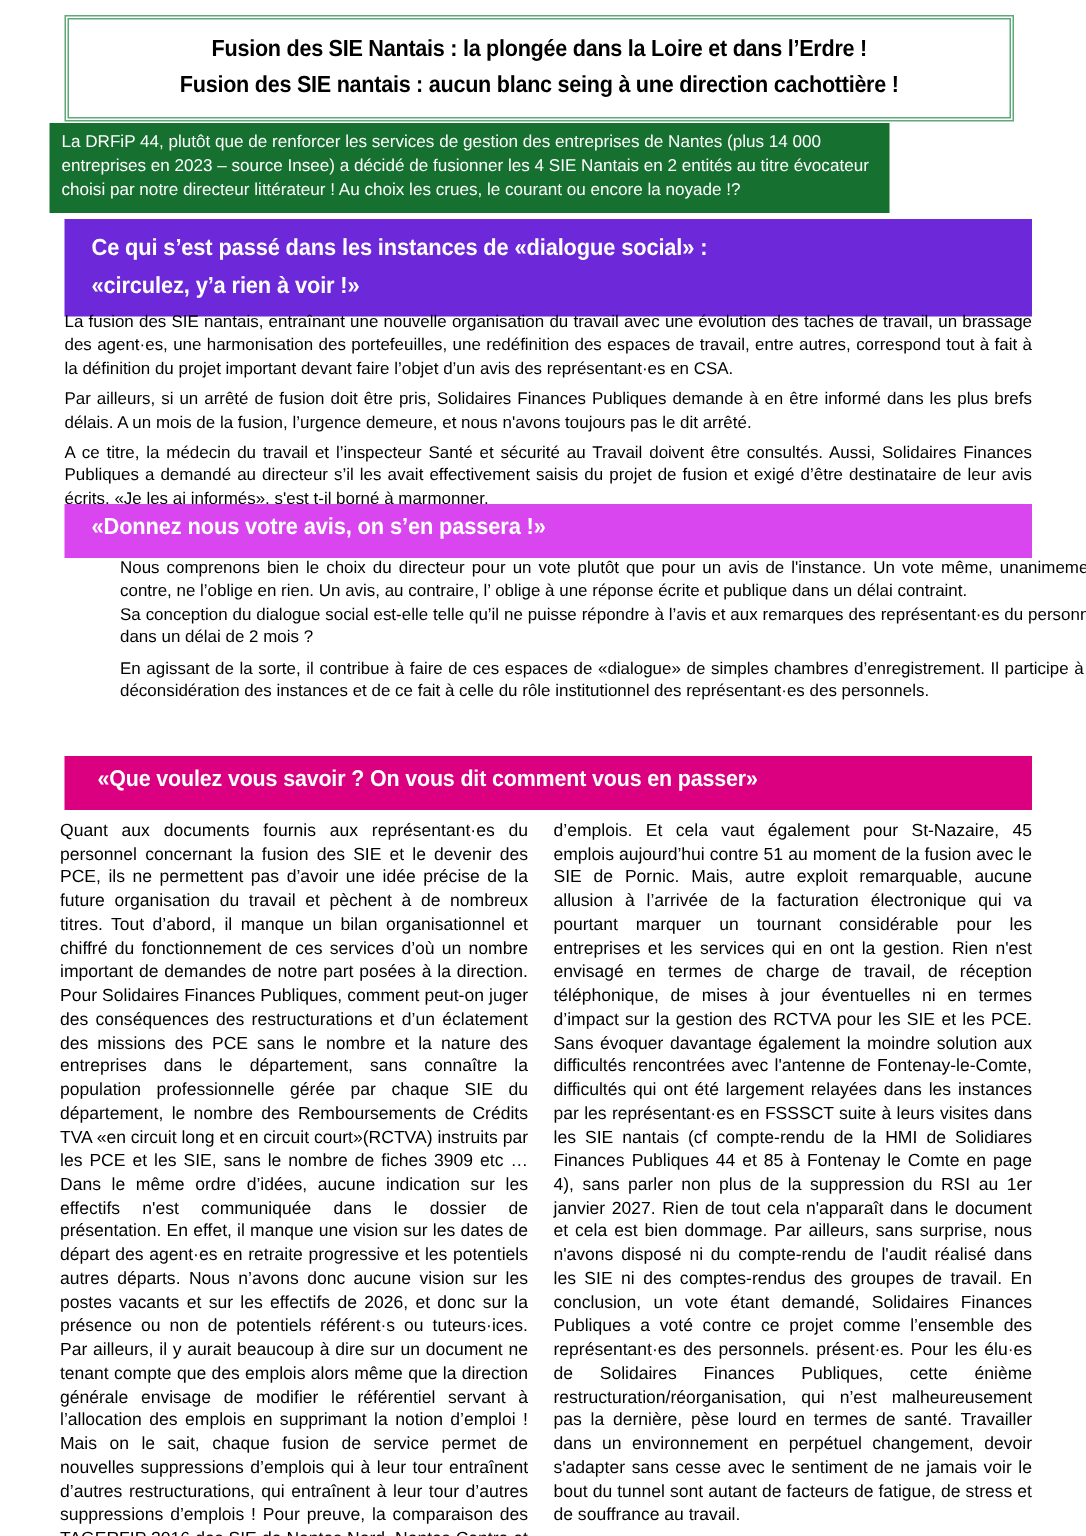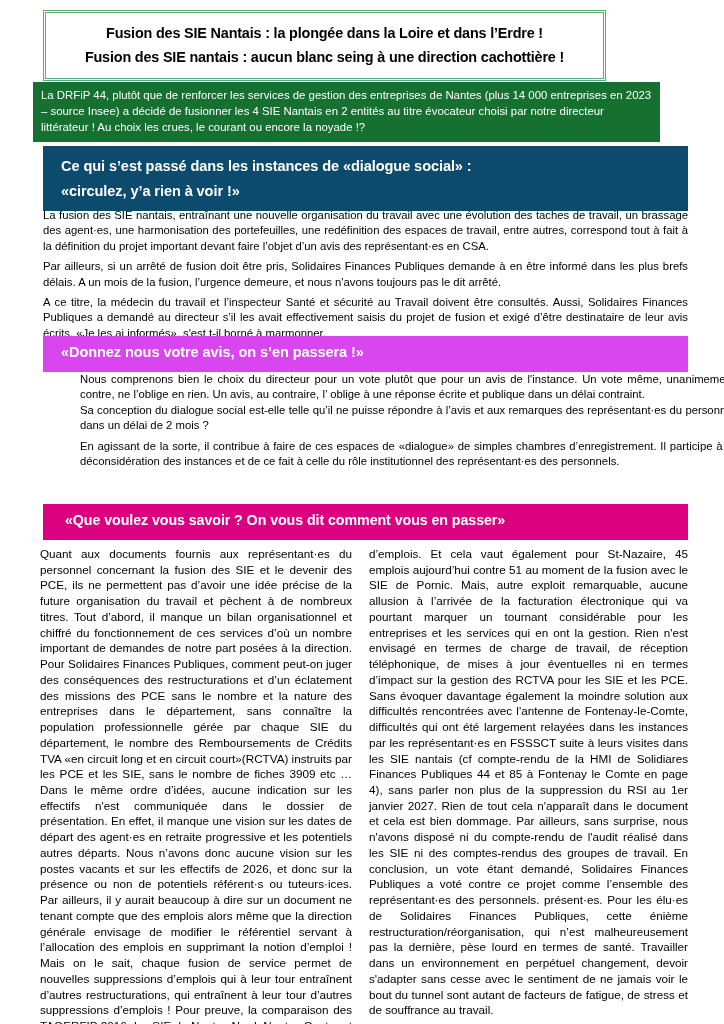--- a/index.html
+++ b/index.html
@@ -21,21 +21,21 @@
     position: relative;
     box-sizing: border-box;
     padding: 0;
   }
 
   
   .title-box {
     position: absolute;
     left: 43px;
     top: 10px;
-    width: 563px;
+    width: 633px;
     box-sizing: border-box;
     border: 3px double #5FA878;
     background: #ffffff;
     padding: 8px 10px 9px 10px;
     text-align: center;
   }
   .title-line {
     font-family: "Liberation Sans", sans-serif;
     font-weight: bold;
     font-size: 15.5px;
@@ -45,21 +45,21 @@
     transform: scaleX(0.93);
     transform-origin: center;
     white-space: nowrap;
   }
 
   
   .intro-banner {
     position: absolute;
     left: 33px;
     top: 82px;
-    width: 627px;
+    width: 560px;
     box-sizing: border-box;
     background: #16702F;
     color: #ffffff;
     padding: 5px 8px 6px 8px;
     font-size: 11.4px;
     line-height: 1.42;
     text-align: left;
     font-family: "Liberation Sans", sans-serif;
   }
 
@@ -143,21 +143,21 @@
 
 <div class="page">
 
   <div class="title-box" style="border-color: rgb(95, 168, 120);">
     <div class="title-line">Fusion des SIE Nantais : la plongée dans la Loire et dans l’Erdre !</div>
     <div class="title-line">Fusion des SIE nantais : aucun blanc seing à une direction cachottière !</div>
   </div>
 
   <div class="intro-banner" style="background: rgb(22, 112, 47);">La DRFiP 44, plutôt que de renforcer les services de gestion des entreprises de Nantes (plus 14 000 entreprises en 2023 – source Insee) a décidé de fusionner les 4 SIE Nantais en 2 entités au titre évocateur choisi par notre directeur littérateur ! Au choix les crues, le courant ou encore la noyade !?</div>
 
-  <div class="mag-header" id="mag-1" style="background: #0c4a6e;">
+  <div class="mag-header" id="mag-1" style="background: #6d28d9;">
     <span class="mh-line">Ce qui s’est passé dans les instances de «dialogue social» :</span>
     <span class="mh-line">«circulez, y’a rien à voir !»</span>
   </div>
 
   <div class="body-block" id="block-1">
     <p>La fusion des SIE nantais, entraînant une nouvelle organisation du travail avec une évolution des taches de travail, un brassage des agent·es, une harmonisation des portefeuilles, une redéfinition des espaces de travail, entre autres, correspond tout à fait à la définition du projet important devant faire l’objet d’un avis des représentant·es en CSA.</p>
     <p>Par ailleurs, si un arrêté de fusion doit être pris, Solidaires Finances Publiques demande à en être informé dans les plus brefs délais. A un mois de la fusion, l’urgence demeure, et nous n'avons toujours pas le dit arrêté.</p>
     <p>A ce titre, la médecin du travail et l’inspecteur Santé et sécurité au Travail doivent être consultés. Aussi, Solidaires Finances Publiques a demandé au directeur s’il les  avait effectivement saisis du projet de fusion et exigé d’être destinataire de leur avis écrits. «Je les ai informés», s'est t-il borné à marmonner.</p>
   </div>
 

